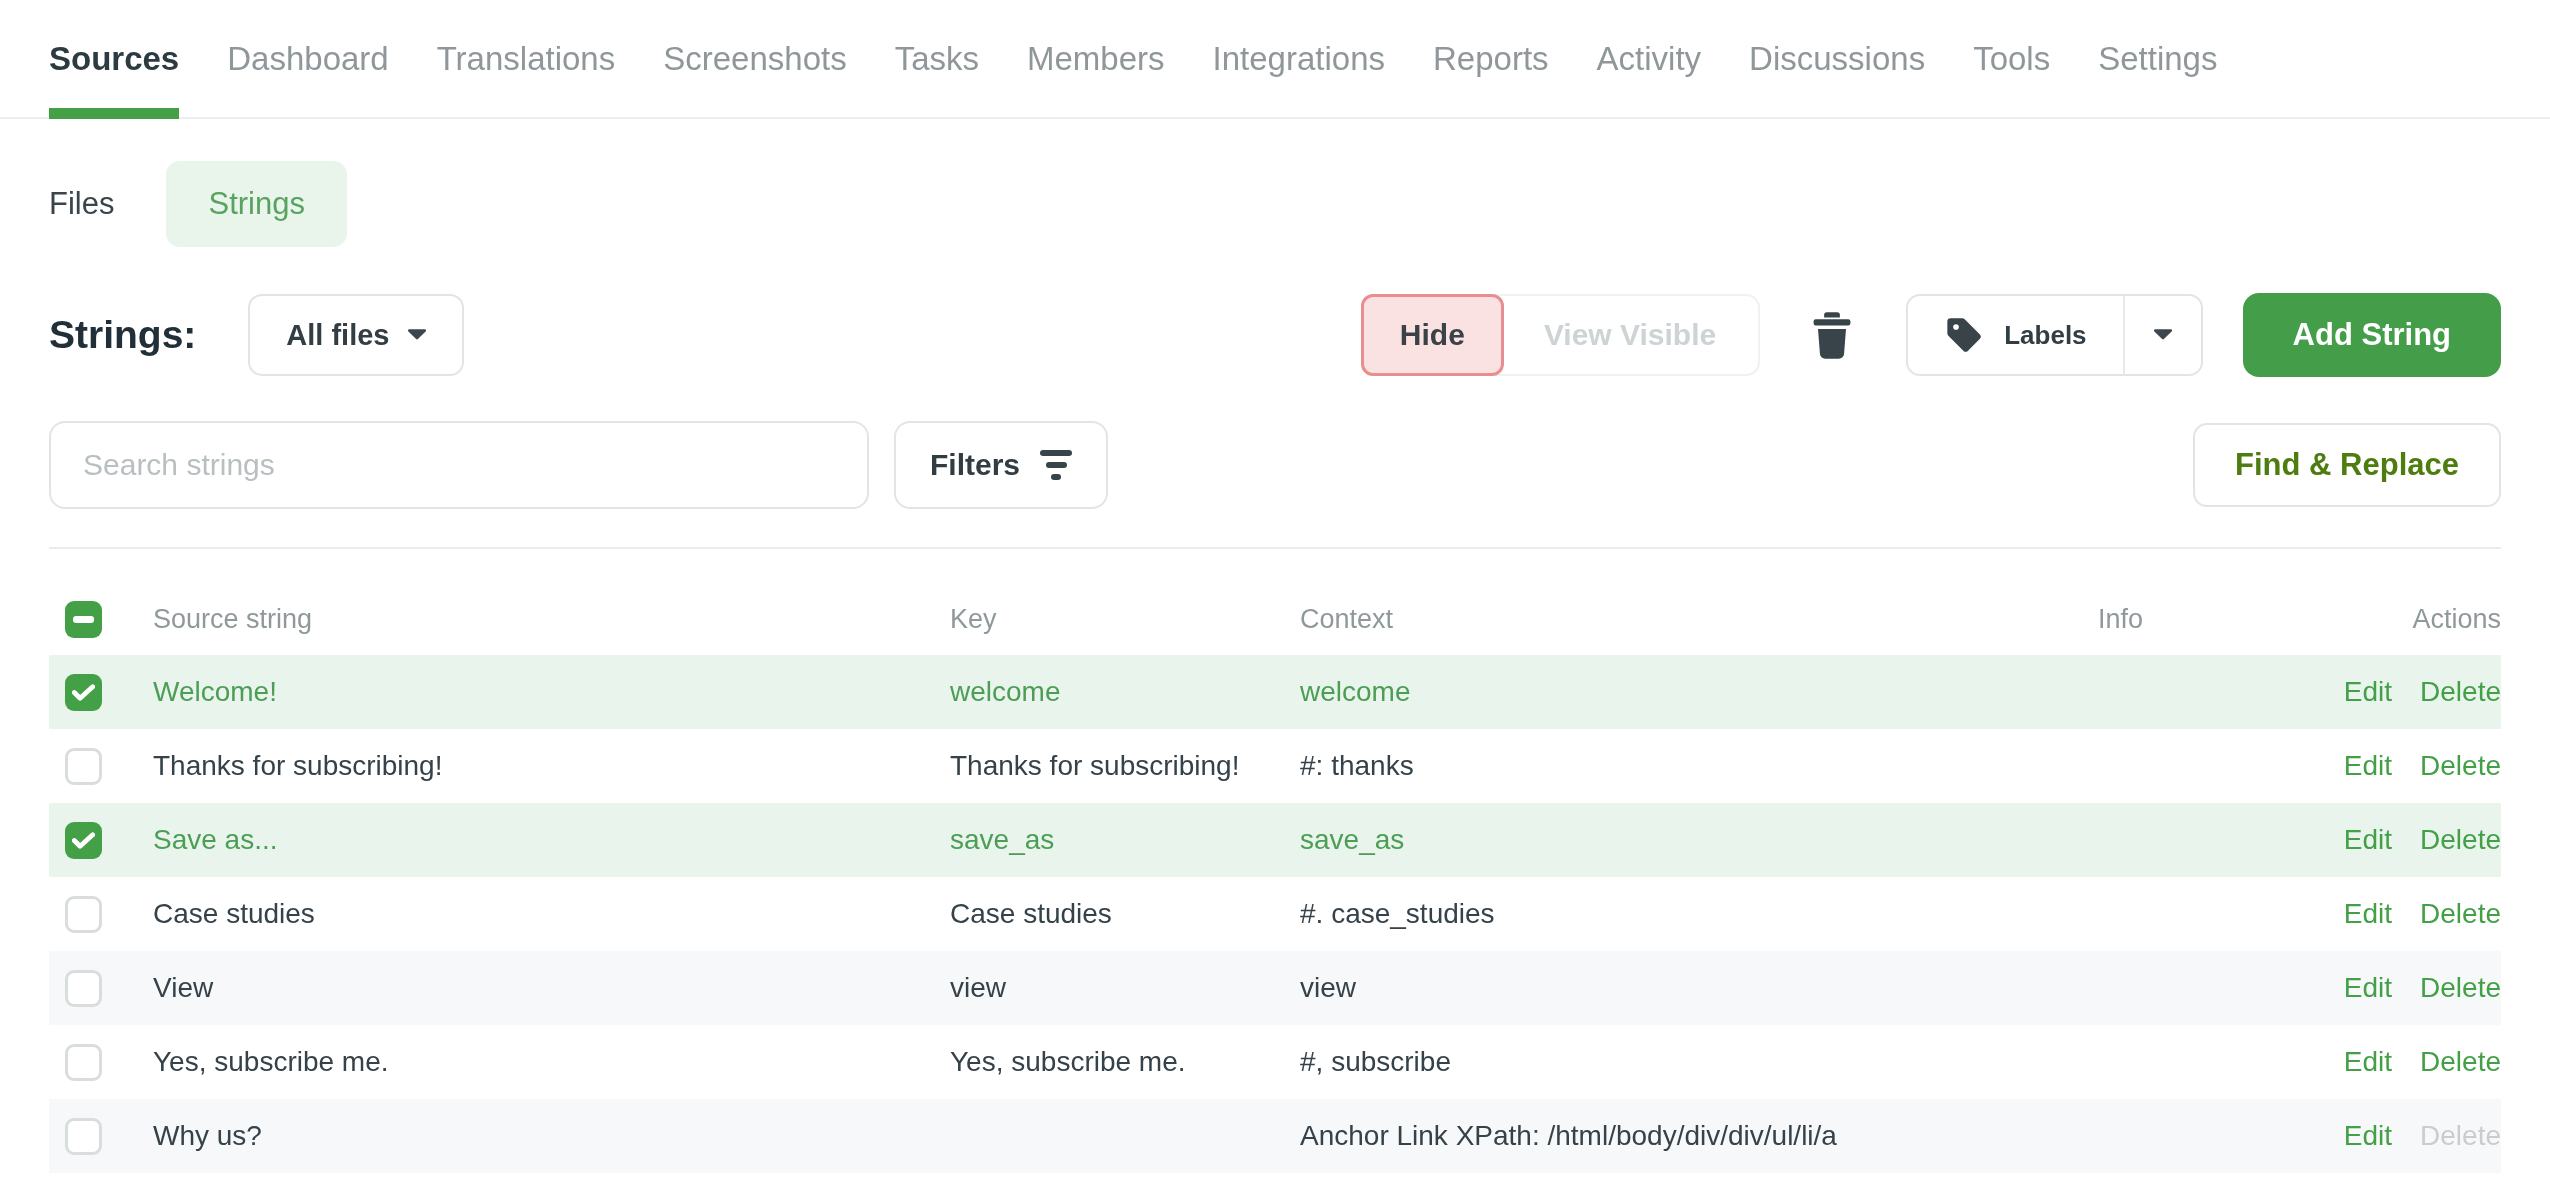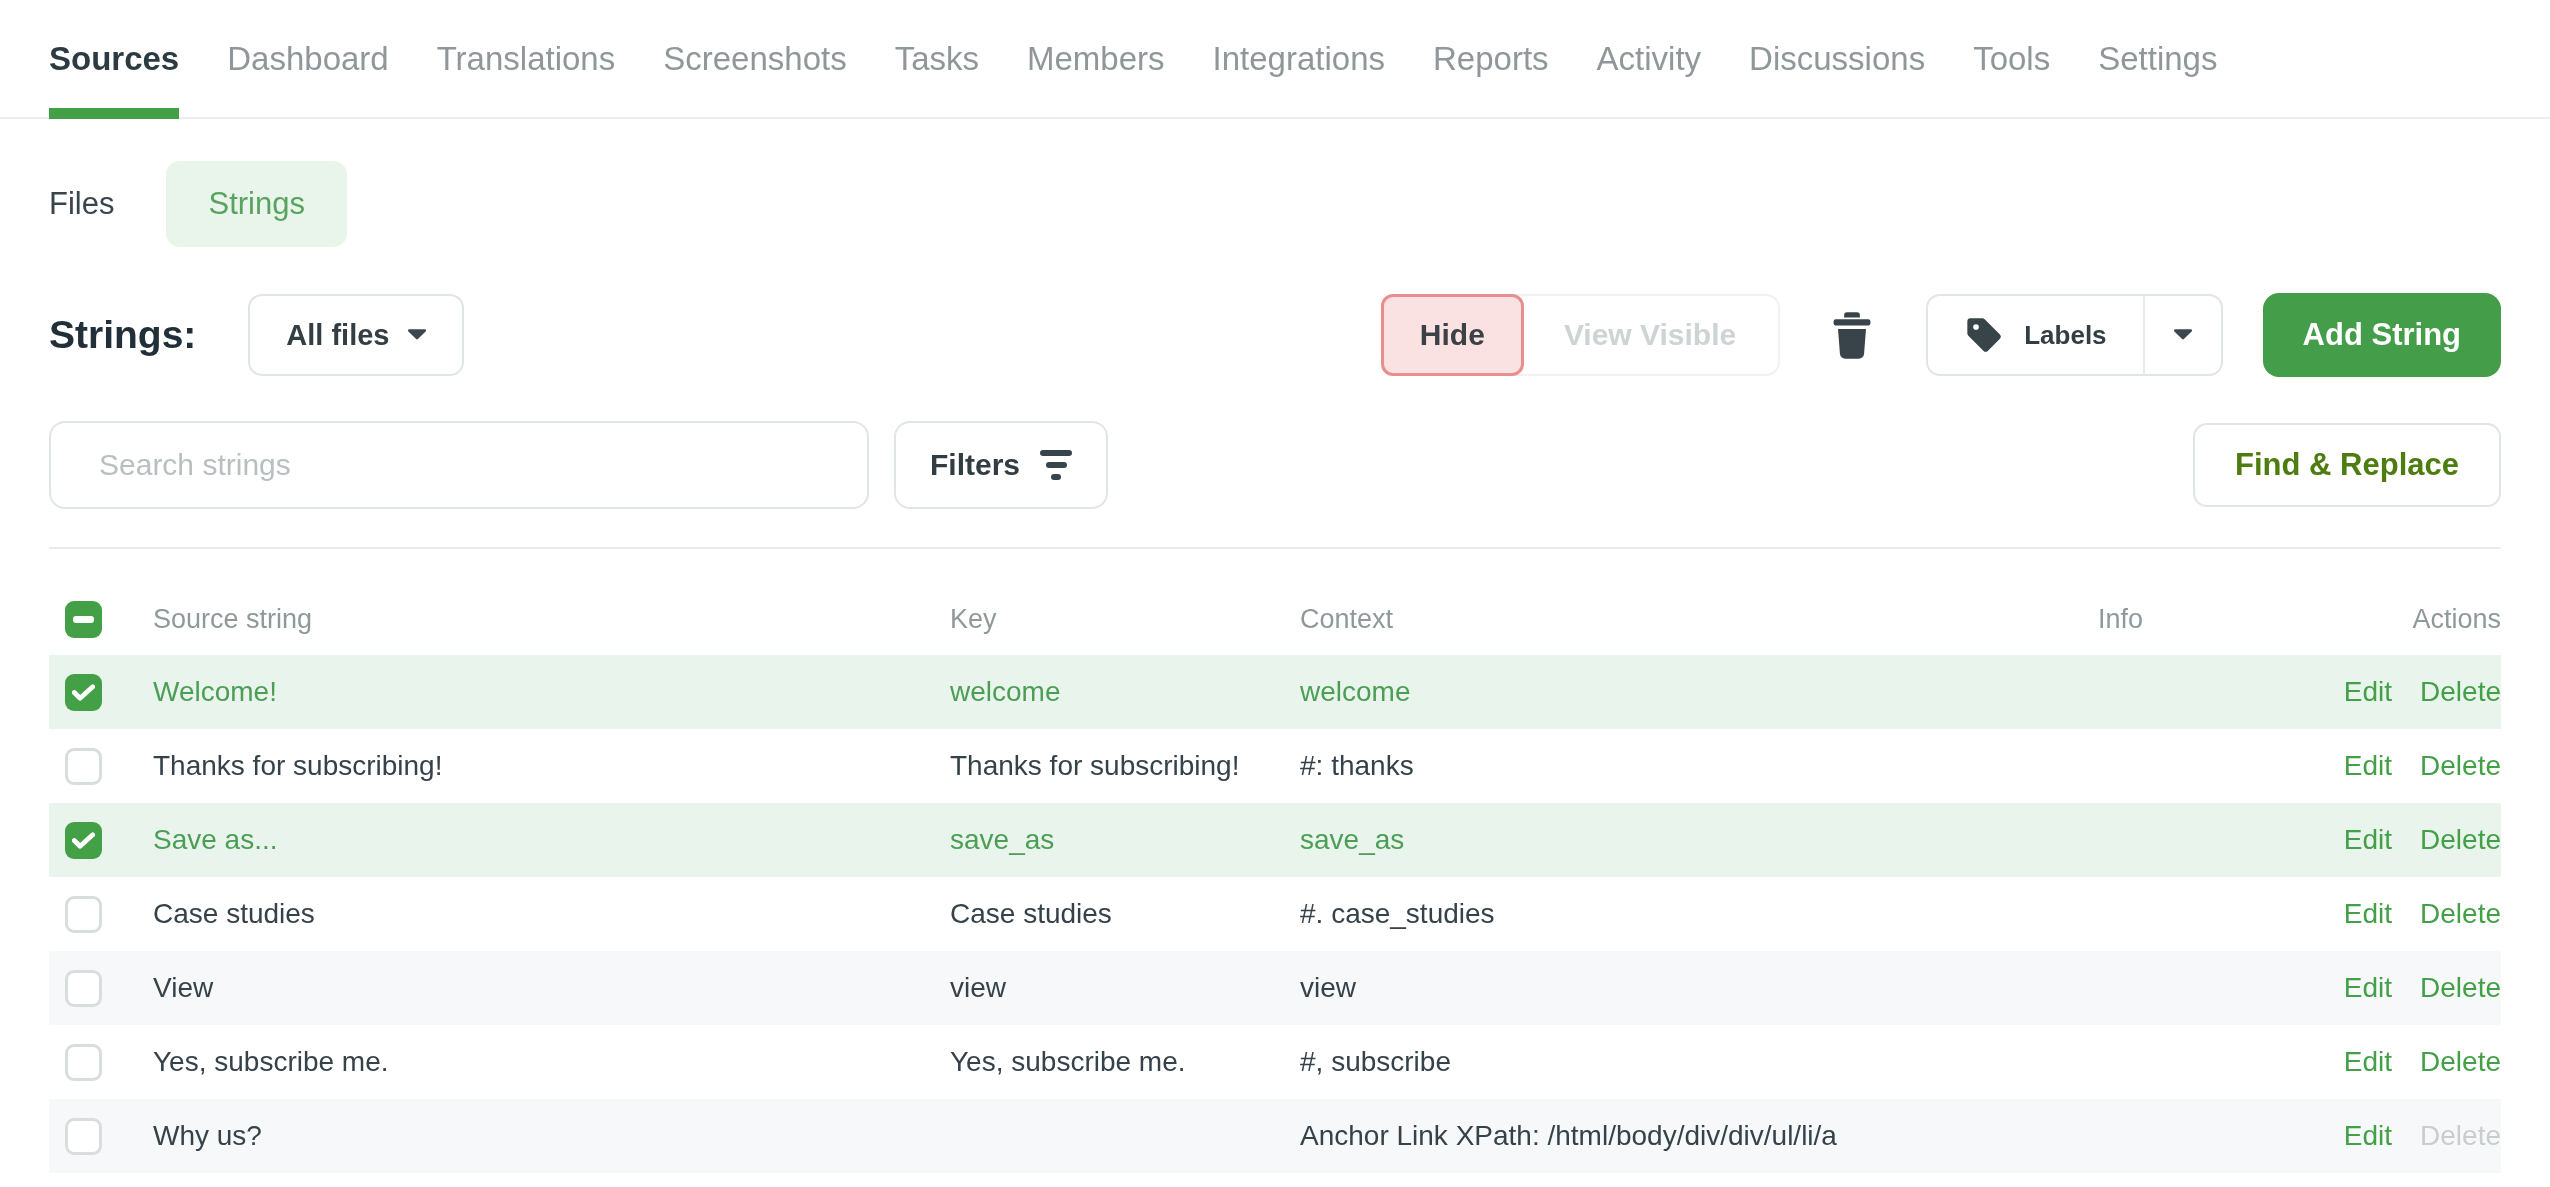--- a/index.html
+++ b/index.html
@@ -23,25 +23,25 @@
   .page-title { font-size: 39px; font-weight: 700; color: #212f38; }
   .allfiles-btn { margin-left: 52px; height: 82px; border: 2px solid #e2e5e6; border-radius: 14px; background: #fff; display: flex; align-items: center; gap: 18px; padding: 0 36px; font-size: 29px; font-weight: 700; color: #333e44; }
   .toolbar-right { margin-left: auto; display: flex; align-items: center; }
   .vis-group { display: flex; align-items: stretch; height: 82px; border: 2px solid #eff1f2; border-radius: 14px; background: #fff; }
   .hide-btn { margin: -2px; border: 3px solid #e98e8e; border-radius: 12px; background: #fbe2e2; padding: 0 36px; font-size: 30px; font-weight: 700; color: #3b4247; position: relative; z-index: 1; }
   .mv-btn { padding: 0 42px; font-size: 30px; font-weight: 700; color: #ced3d5; }
   .trash-btn { margin-left: 40px; width: 64px; height: 82px; display: flex; align-items: center; justify-content: center; }
   .labels-group { margin-left: 42px; display: flex; height: 82px; border: 2px solid #e2e5e6; border-radius: 14px; background: #fff; }
   .labels-main { display: flex; align-items: center; gap: 20px; padding: 0 36px; border-right: 2px solid #e8eaeb; font-size: 26px; font-weight: 700; color: #333e44; }
   .labels-caret { width: 76px; display: flex; align-items: center; justify-content: center; }
-  .addstring-btn { margin-left: 40px; height: 84px; background: #449d48; border-radius: 16px; color: #fff; font-weight: 700; font-size: 31px; padding: 0 40px; }
+  .addstring-btn { margin-left: 40px; height: 84px; background: #449d48; border-radius: 16px; color: #fff; font-weight: 700; font-size: 31px; padding: 0 50px; }
 
   
   .search-row { display: flex; align-items: center; padding: 0 49px; margin-top: 44px; height: 88px; }
-  .search-input { width: 820px; height: 88px; border: 2px solid #e2e5e6; border-radius: 16px; font-size: 30px; padding: 0 48px; color: #36424a; font-family: inherit; outline: none; }
+  .search-input { width: 820px; height: 88px; border: 2px solid #e2e5e6; border-radius: 16px; font-size: 30px; padding: 0 32px; color: #36424a; font-family: inherit; outline: none; }
   .search-input::placeholder { color: #b9bfc1; }
   .filters-btn { margin-left: 25px; height: 88px; border: 2px solid #e2e5e6; border-radius: 16px; background: #fff; padding: 0 34px; display: flex; gap: 20px; align-items: center; font-size: 30px; font-weight: 700; color: #323d43; }
   .filter-icon { display: flex; flex-direction: column; align-items: center; gap: 6px; }
   .filter-icon i { display: block; height: 6px; border-radius: 3px; background: #39444a; }
   .filter-icon i:nth-child(1){ width: 32px; } .filter-icon i:nth-child(2){ width: 21px; } .filter-icon i:nth-child(3){ width: 10px; }
   .findreplace-btn { margin-left: auto; height: 84px; border: 2px solid #e2e5e6; border-radius: 14px; background: #fff; padding: 0 40px; font-size: 31px; font-weight: 700; color: #4d7c0f; }
 
   .divider { margin: 38px 49px 0; border-top: 2px solid #e9ebec; }
 
   

